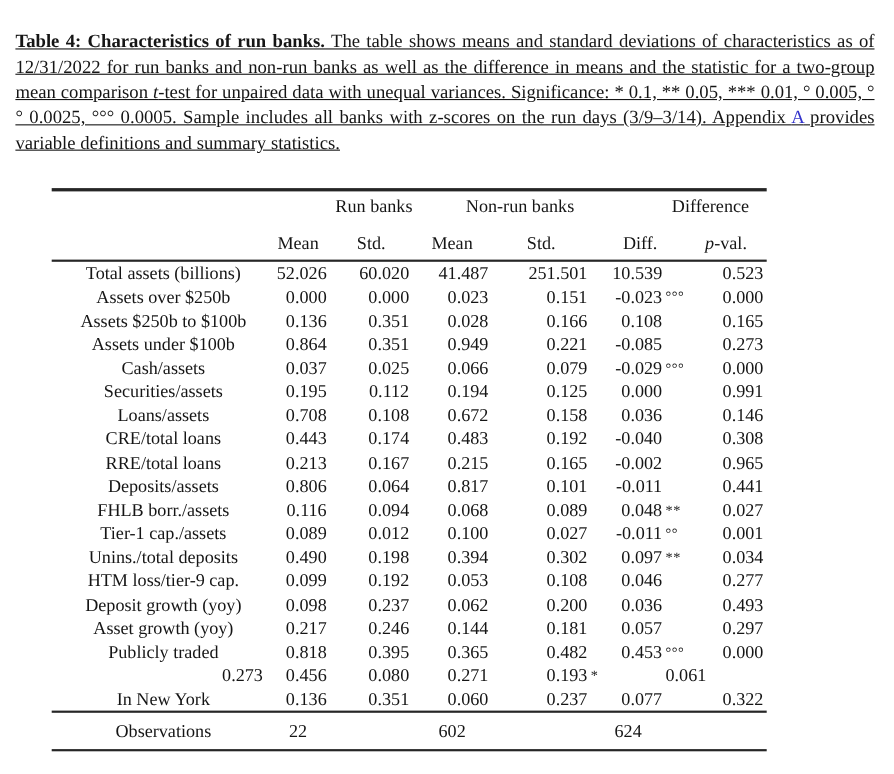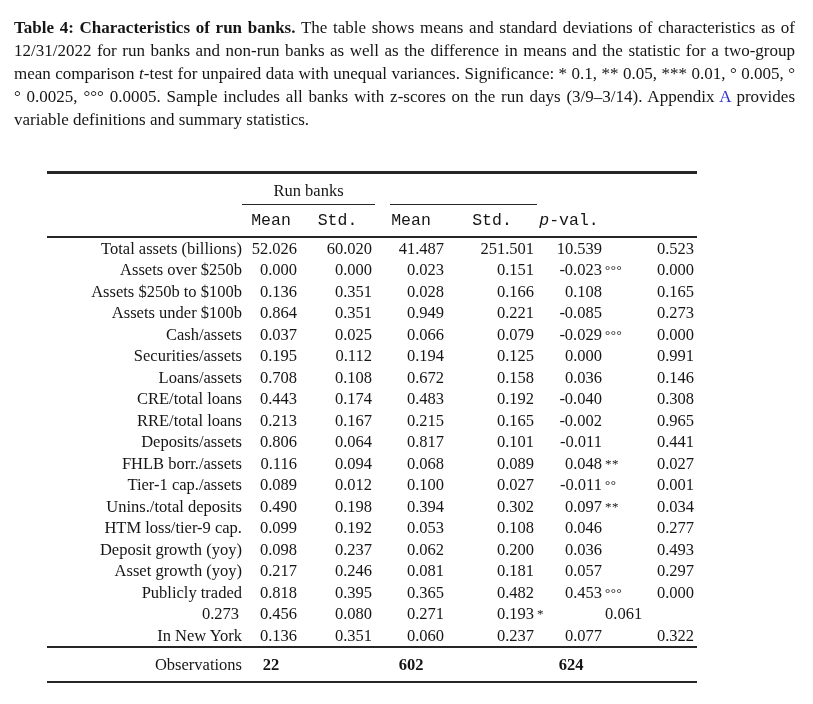--- a/index.html
+++ b/index.html
@@ -5,23 +5,24 @@
   * { margin: 0; padding: 0; box-sizing: border-box; }
   html, body { width: 813px; height: 704px; background: #ffffff; }
   body {
     font-family: "Liberation Serif", "DejaVu Serif", serif;
     color: #151515;
     position: relative;
     overflow: hidden;
   }
   .caption {
     position: absolute;
-    left: 14px; top: 16px; width: 781px;
+    left: 14px; top: 26px; width: 781px;
     font-size: 17px; line-height: 23px;
     text-align: justify;
+    text-decoration: underline;
   }
   .caption b { font-weight: bold; }
   .caption i { font-style: italic; }
   .applink { text-decoration: none; cursor: pointer; }
 
   .tablewrap {
     position: absolute;
     left: 47px; top: 163px; width: 650px;
   }
   .rule { width: 100%; background: #262626; }
@@ -29,66 +30,72 @@
   .rule-mid    { height: 2px; }
   .rule-obs    { height: 1.5px; }
   .rule-bottom { height: 2.5px; }
 
   .grid {
     display: grid;
     grid-template-columns: 195px 58px 75px 72px 90px 68px 22px 70px;
     font-size: 16.5px;
   }
   .ghead { height: 31px; }
-  .gcell { display: flex; flex-direction: column; justify-content: flex-end; }
+  .gcell { display: flex; flex-direction: row; justify-content: flex-end; }
   .glabel { text-align: center; line-height: 27px; }
   .grule { height: 0; border-top: 1.3px solid #262626; }
   .grule-nr   { margin-left: 15px; }
   .grule-diff { margin-left: 16px; }
 
-  .shead { height: 31px; line-height: 31px; font-family: Liberation Mono, monospace; }
+  .shead { height: 31px; line-height: 31px; }
   .sh { text-align: center; }
   .sh-pval { padding-right: 4px; }
   .sh-pval i { font-style: italic; }
 
   .brow { height: 21.5px; line-height: 21.5px; }
-  .cl { text-align: right; padding-left: 8px; white-space: nowrap; }
+  .cl { text-align: center; padding-left: 8px; white-space: nowrap; }
   .cn { text-align: right; padding-right: 3px; white-space: nowrap; }
   .cs { text-align: left; font-size: 13px; line-height: 21.5px; letter-spacing: 0.5px; white-space: nowrap; }
 
   .frow { height: 33px; line-height: 33px; }
-  .fc { text-align: center; font-weight: bold; }
+  .fc { text-align: center; }
 </style>
 </head>
 <body>
 
 <p class="caption">
   <b>Table 4: Characteristics of run banks.</b><span> The table shows means and standard deviations of characteristics as of 12/31/2022 for run banks and non-run banks as well as the difference in means and the statistic for a two-group mean comparison </span><i>t</i><span>-test for unpaired data with unequal variances. Significance: * 0.1, ** 0.05, *** 0.01, ° 0.005, °° 0.0025, °°° 0.0005. Sample includes all banks with z-scores on the run days (3/9–3/14). Appendix </span><a class="applink" id="appendix-link" style="color: rgb(51, 51, 204);">A</a><span> provides variable definitions and summary statistics.</span>
 </p>
 
 <div class="tablewrap">
   <div class="rule rule-top"></div>
 
   <div class="grid ghead">
     <div></div>
     <div class="gcell" style="grid-column:2/4">
       <div class="glabel">Run banks</div>
       <div class="grule"></div>
     </div>
     <div class="gcell" style="grid-column:4/6">
+      <div class="glabel">Non-run banks</div>
       <div class="grule grule-nr"></div>
+    </div>
+    <div class="gcell" style="grid-column:6/9">
+      <div class="glabel">Difference</div>
+      <div class="grule grule-diff"></div>
     </div>
   </div>
 
   <div class="grid shead">
     <div></div>
     <div class="sh">Mean</div>
     <div class="sh">Std.</div>
     <div class="sh">Mean</div>
     <div class="sh">Std.</div>
+    <div class="sh" style="grid-column:6/8">Diff.</div>
     <div class="sh sh-pval"><i>p</i><span>-val.</span></div>
   </div>
 
   <div class="rule rule-mid"></div>
 
   <div id="tbody">
   <div class="grid brow">
     <div class="cl">Total assets (billions)</div>
     <div class="cn">52.026</div>
     <div class="cn">60.020</div>
@@ -250,21 +257,21 @@
     <div class="cn">0.200</div>
     <div class="cn">0.036</div>
     <div class="cs"></div>
     <div class="cn">0.493</div>
   </div>
 
   <div class="grid brow">
     <div class="cl">Asset growth (yoy)</div>
     <div class="cn">0.217</div>
     <div class="cn">0.246</div>
-    <div class="cn">0.081</div>
+    <div class="cn">0.144</div>
     <div class="cn">0.181</div>
     <div class="cn">0.057</div>
     <div class="cs"></div>
     <div class="cn">0.297</div>
   </div>
 
   <div class="grid brow">
     <div class="cl">Publicly traded</div>
     <div class="cn">0.818</div>
     <div class="cn">0.395</div>

